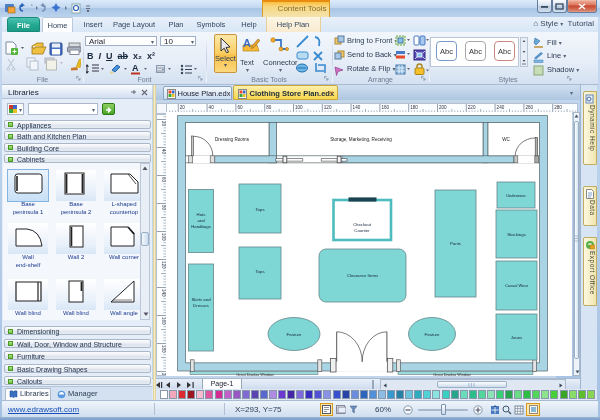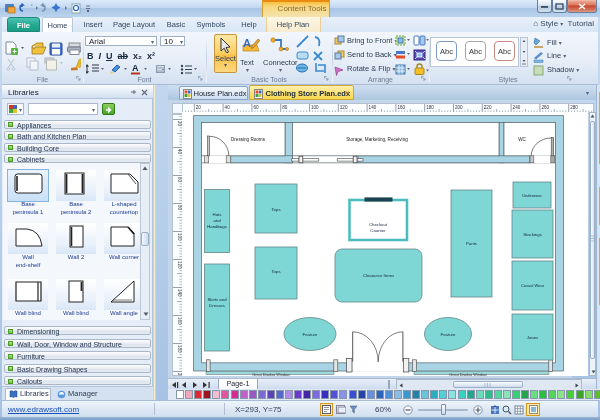--- a/index.html
+++ b/index.html
@@ -35,21 +35,21 @@
 #lheader{position:absolute;left:0;top:0;width:151px;height:14px;background:linear-gradient(180deg,#fafcfe,#d2dff0);border-bottom:1px solid #b4c4d8;}
 .catbar{position:absolute;left:2px;width:147px;height:9px;background:linear-gradient(180deg,#fdfdfe 0%,#e9edf3 50%,#dde3ec 55%,#e6ebf2 100%);border:1px solid #aab8c9;border-radius:2px;font-size:7px;color:#1e2e48;}
 .catbar .gsq{position:absolute;left:3px;top:1.5px;width:5px;height:5px;background:linear-gradient(180deg,#b3e48a,#6cc13f);border:1px solid #4e9a28;}
 .catbar span{position:absolute;left:12px;top:0px;line-height:9px;}
 #gallery{position:absolute;left:1px;top:78px;width:137px;height:157px;background:#f4f8fd;}
 .shbox{position:absolute;width:40px;height:31px;background:linear-gradient(180deg,#ffffff 0%,#e8f0fa 70%,#d8e6f6 100%);}
 .shlbl{position:absolute;width:46px;text-align:center;font-size:6px;line-height:7.5px;color:#1c3a8e;}
 #gscroll{position:absolute;left:138px;top:78px;width:10px;height:157px;background:#e8eef6;border:1px solid #bcc8d8;}
 #ltabs{position:absolute;left:0;top:301px;width:151px;height:14px;background:#d4e1f0;border-top:1px solid #b4c4d8;font-size:7.5px;color:#2c3c52;}
 
-#canvas{position:absolute;left:168px;top:85px;width:404px;height:315px;background:#c3d5e8;}
+#canvas{position:absolute;left:152px;top:85px;width:404px;height:315px;background:#c3d5e8;}
 #doctabs{position:absolute;left:0;top:0;width:445px;height:15px;background:linear-gradient(180deg,#cfdff1,#aec6e0);}
 #splitter{position:absolute;left:152.5px;top:85px;width:3.5px;height:315px;background:linear-gradient(90deg,#d8c98e,#f4ecc8,#d8c98e);}
 
 #hruler{position:absolute;left:14px;top:18px;width:412px;height:11px;background:#fbfdff;border:1px solid #b2c0d2;}
 #vruler{position:absolute;left:3.5px;top:29px;width:11px;height:262px;background:#fbfdff;border:1px solid #b2c0d2;}
 #page{position:absolute;left:14px;top:27px;width:406px;height:264px;background:#ffffff;}
 
 #rstrip{position:absolute;left:428px;top:0;width:17px;height:315px;background:#d6e4f4;border-left:1px solid #9fb6d0;}
 .vtab{position:absolute;left:2px;width:14px;background:linear-gradient(90deg,#fdf8e0,#f1e5ae);border:1px solid #c0ac62;border-radius:2px 0 0 2px;}
 .vtxt{position:absolute;left:3px;width:9px;font-size:6.5px;color:#4a4a3a;writing-mode:vertical-rl;letter-spacing:0.5px;}
@@ -96,21 +96,21 @@
       <svg width="8" height="7">
         <path d="M1,1 L7,6 M7,1 L1,6" stroke="#fff" stroke-width="1.5"></path>
       </svg>
     </div>
   <div id="tabrow">
     <div id="floorplanbg"></div>
     <div class="rtab" id="tab-file">File</div>
     <div class="rtab" id="tab-home">Home</div>
     <div class="rtab" style="left:73px;width:36px;">Insert</div>
     <div class="rtab" style="left:106px;width:52px;">Page Layout</div>
-    <div class="rtab" style="left:158px;width:32px;">Basic</div>
+    <div class="rtab" style="left:158px;width:32px;">Plan</div>
     <div class="rtab" style="left:189px;width:40px;">Symbols</div>
     <div class="rtab" style="left:231px;width:32px;">Help</div>
     <div class="rtab" style="left:266px;width:50px;">Help Plan</div>
     <div id="stylelinks">⌂ Style <span class="dd">▾</span>&nbsp; Tutorial</div>
   </div>
   <div id="ribbon">
     <div class="rsep" style="left:81px;"></div>
       <div class="rsep" style="left:204px;"></div>
     <div class="rsep" style="left:330px;"></div>
       <div class="rsep" style="left:427px;"></div>
@@ -169,21 +169,21 @@
           <rect x="41.5" y="19" width="10" height="10" fill="#fdf6e0" stroke="#998"></rect>
           <path d="M55,21 l1.5,2 1.5,-2 z" fill="#99a"></path>
         </g>
       <g>
           <path d="M66,27 l6,-1 1,3 -7,0.5 z" fill="#c87828"></path>
           <path d="M71,26.5 l3,-8 3,-1 -2,9.5" fill="#e8b820" stroke="#a88818" stroke-width="0.5"></path>
         </g>
     </svg>
 
     <div class="abs" style="left:83px;top:4px;width:72px;height:10px;background:#fff;border:1px solid #9fb0c4;font-size:8px;color:#223;padding-left:3px;line-height:9px;">Arial<span class="dd" style="position:absolute;right:2px;top:1px;">▾</span></div>
-    <div class="abs" style="left:158px;top:4px;width:25px;height:10px;background:#fff;border:1px solid #9fb0c4;font-size:8px;color:#223;padding-left:3px;line-height:9px;">10<span class="dd" style="position:absolute;right:1px;top:1px;">▾</span></div>
+    <div class="abs" style="left:158px;top:4px;width:36px;height:10px;background:#fff;border:1px solid #9fb0c4;font-size:8px;color:#223;padding-left:3px;line-height:9px;">10<span class="dd" style="position:absolute;right:1px;top:1px;">▾</span></div>
     <div class="abs" style="left:85px;top:19px;width:100px;font-size:9px;color:#1a2a3e;font-weight:bold;letter-spacing:0px;">B&nbsp; <i>I</i>&nbsp; <u>U</u>&nbsp; <s>ab</s>&nbsp; x₂&nbsp; x²</div>
     <svg class="abs" style="left:84px;top:31px;" width="112" height="12" viewBox="0 0 112 12">
       <g stroke="#334" stroke-width="1">
           <path d="M1,2 l0,8 m-1.5,-6.5 l1.5,-1.8 1.5,1.8 m-3,5 l1.5,1.8 1.5,-1.8"></path>
           <path d="M6,2 h7 M6,5 h7 M6,8 h7" stroke="#334"></path>
         </g>
         <path d="M15,5 l1.5,2 1.5,-2 z" fill="#667"></path>
       <g>
           <path d="M26,7 l5,-5 3,2 -5,5 z" fill="#4a90d8" stroke="#26a"></path>
           <path d="M25,8 l3,2 -4,1 z" fill="#e8d080"></path>

